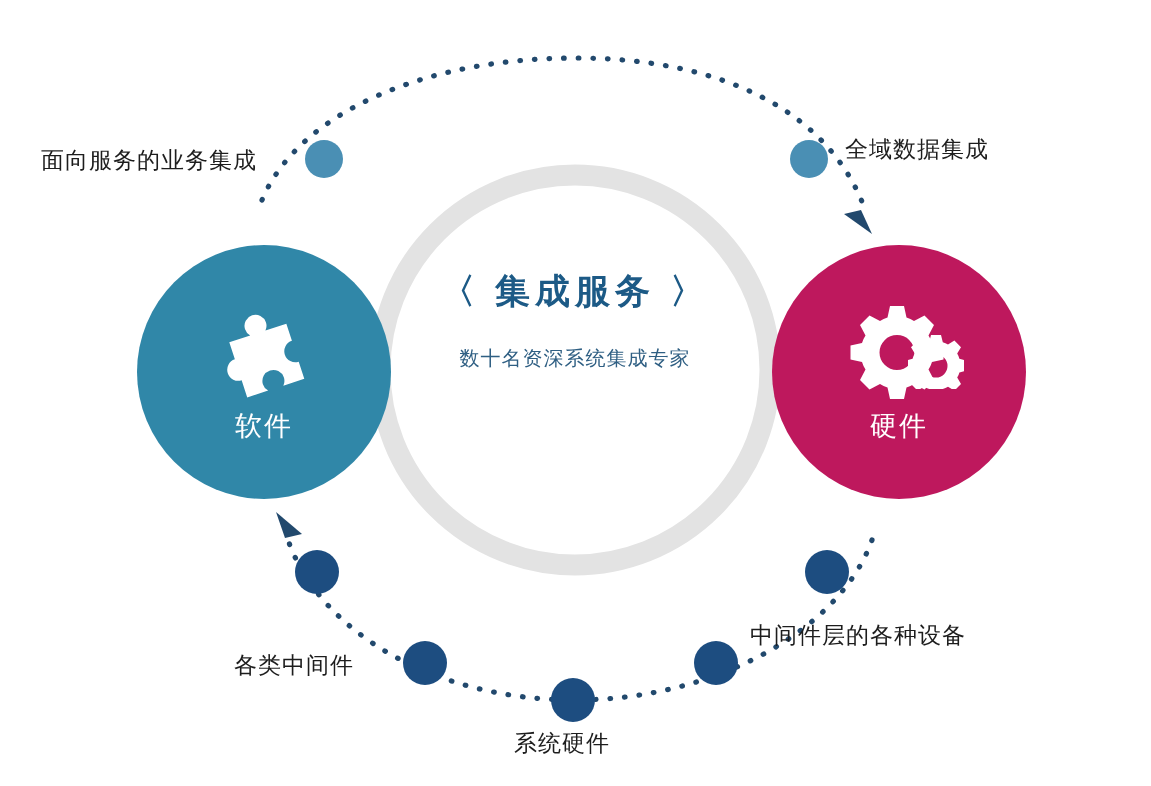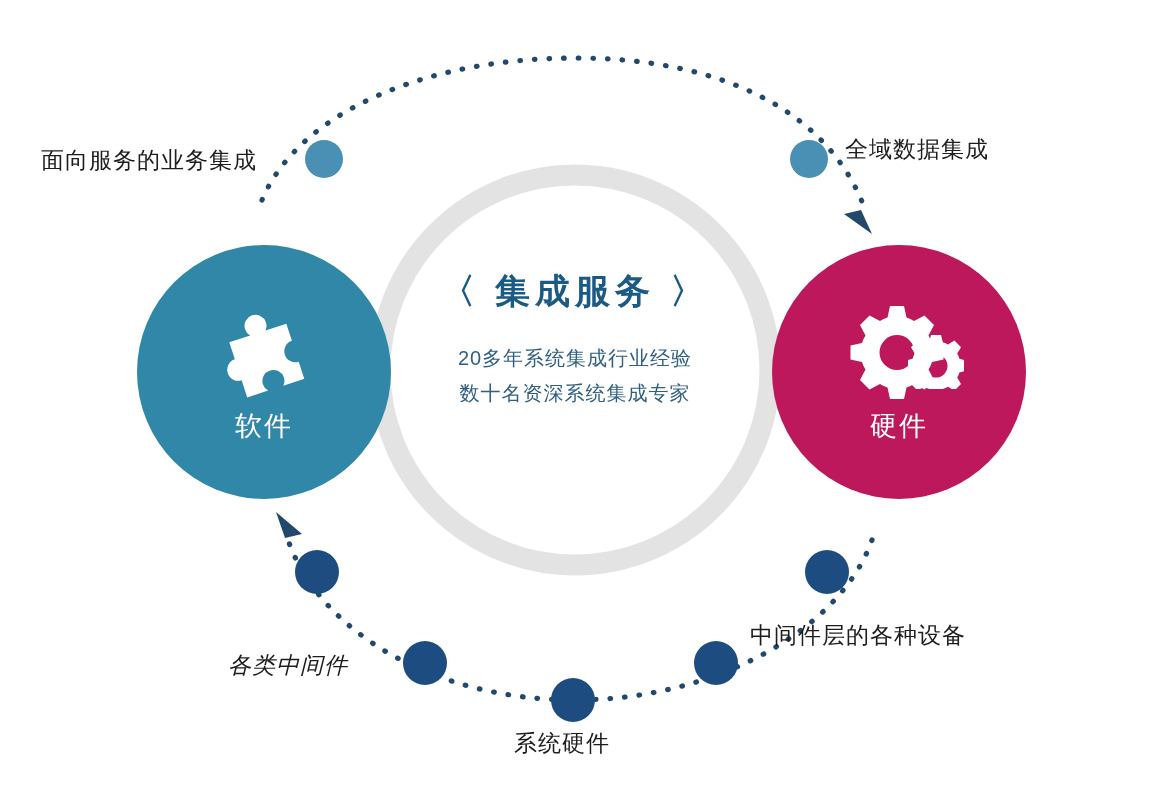--- a/index.html
+++ b/index.html
@@ -212,34 +212,33 @@
                A 11.5 11.5 0 1 0 28 21.5 Z"></path>
     </g>
   </svg>
 
   <div id="center-block">
     <div id="center-title">
       <span>〈</span>
       <span>集成服务</span>
       <span>〉</span>
     </div>
-    <div class="center-sub-line">20多年系统集成行业经验</div>
     <div class="center-sub-line">数十名资深系统集成专家</div>
   </div>
 
   <div class="node-dot" style="left:305px; top:140px; width:38px; height:38px; background:#4a8fb4;"></div>
   <div class="node-label" style="left:22px; top:145px;margin-left:19px;">面向服务的业务集成</div>
 
   <div class="node-dot" style="left:790px; top:140px; width:38px; height:38px; background:#4a8fb4;"></div>
   <div class="node-label" style="left:845px; top:134px;">全域数据集成</div>
 
   <div class="node-dot" style="left:295px; top:550px; width:44px; height:44px; background:#1d4d80;"></div>
 
   <div class="node-dot" style="left:403px; top:641px; width:44px; height:44px; background:#1d4d80;"></div>
-  <div class="node-label" style="left:228px; top:650px;font-style:italic;">各类中间件</div>
+  <div class="node-label" style="left:234px; top:650px;">各类中间件</div>
 
   <div class="node-dot" style="left:551px; top:678px; width:44px; height:44px; background:#1d4d80;"></div>
   <div class="node-label" style="left:514px; top:728px;">系统硬件</div>
 
   <div class="node-dot" style="left:694px; top:641px; width:44px; height:44px; background:#1d4d80;"></div>
   <div class="node-label" style="left:750px; top:620px;">中间件层的各种设备</div>
 
   <div class="node-dot" style="left:805px; top:550px; width:44px; height:44px; background:#1d4d80;"></div>
 
 </div>

